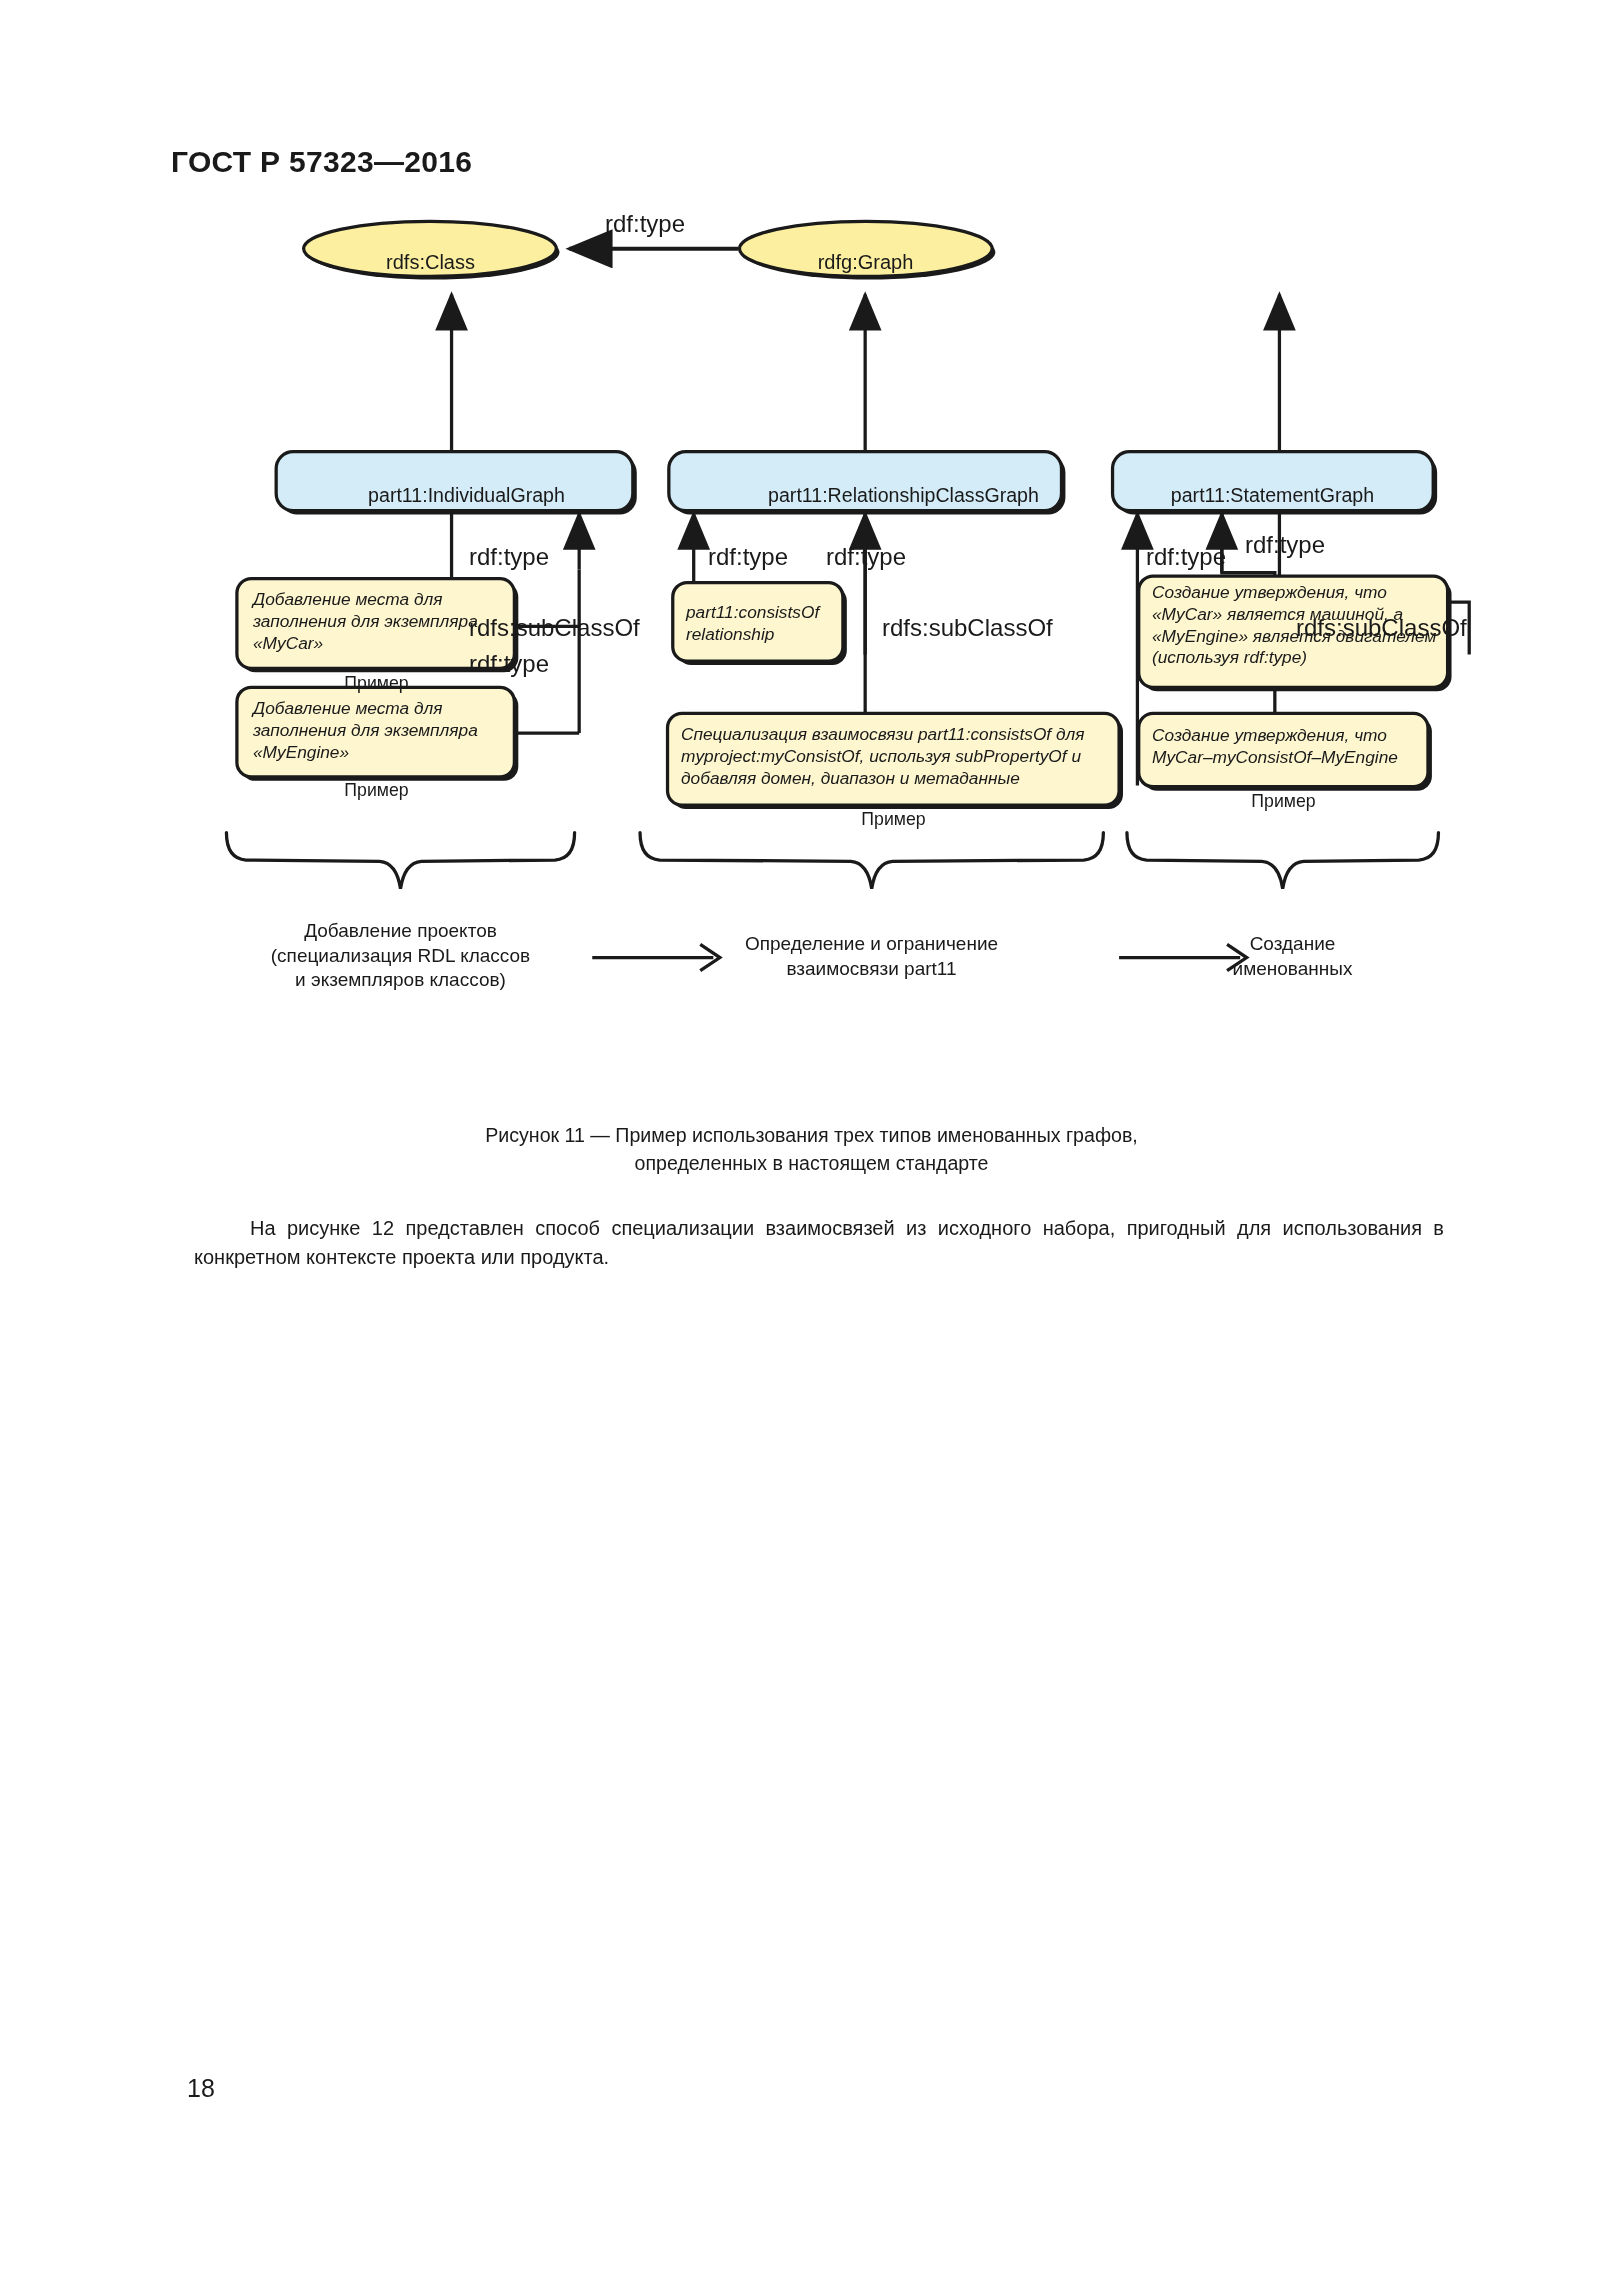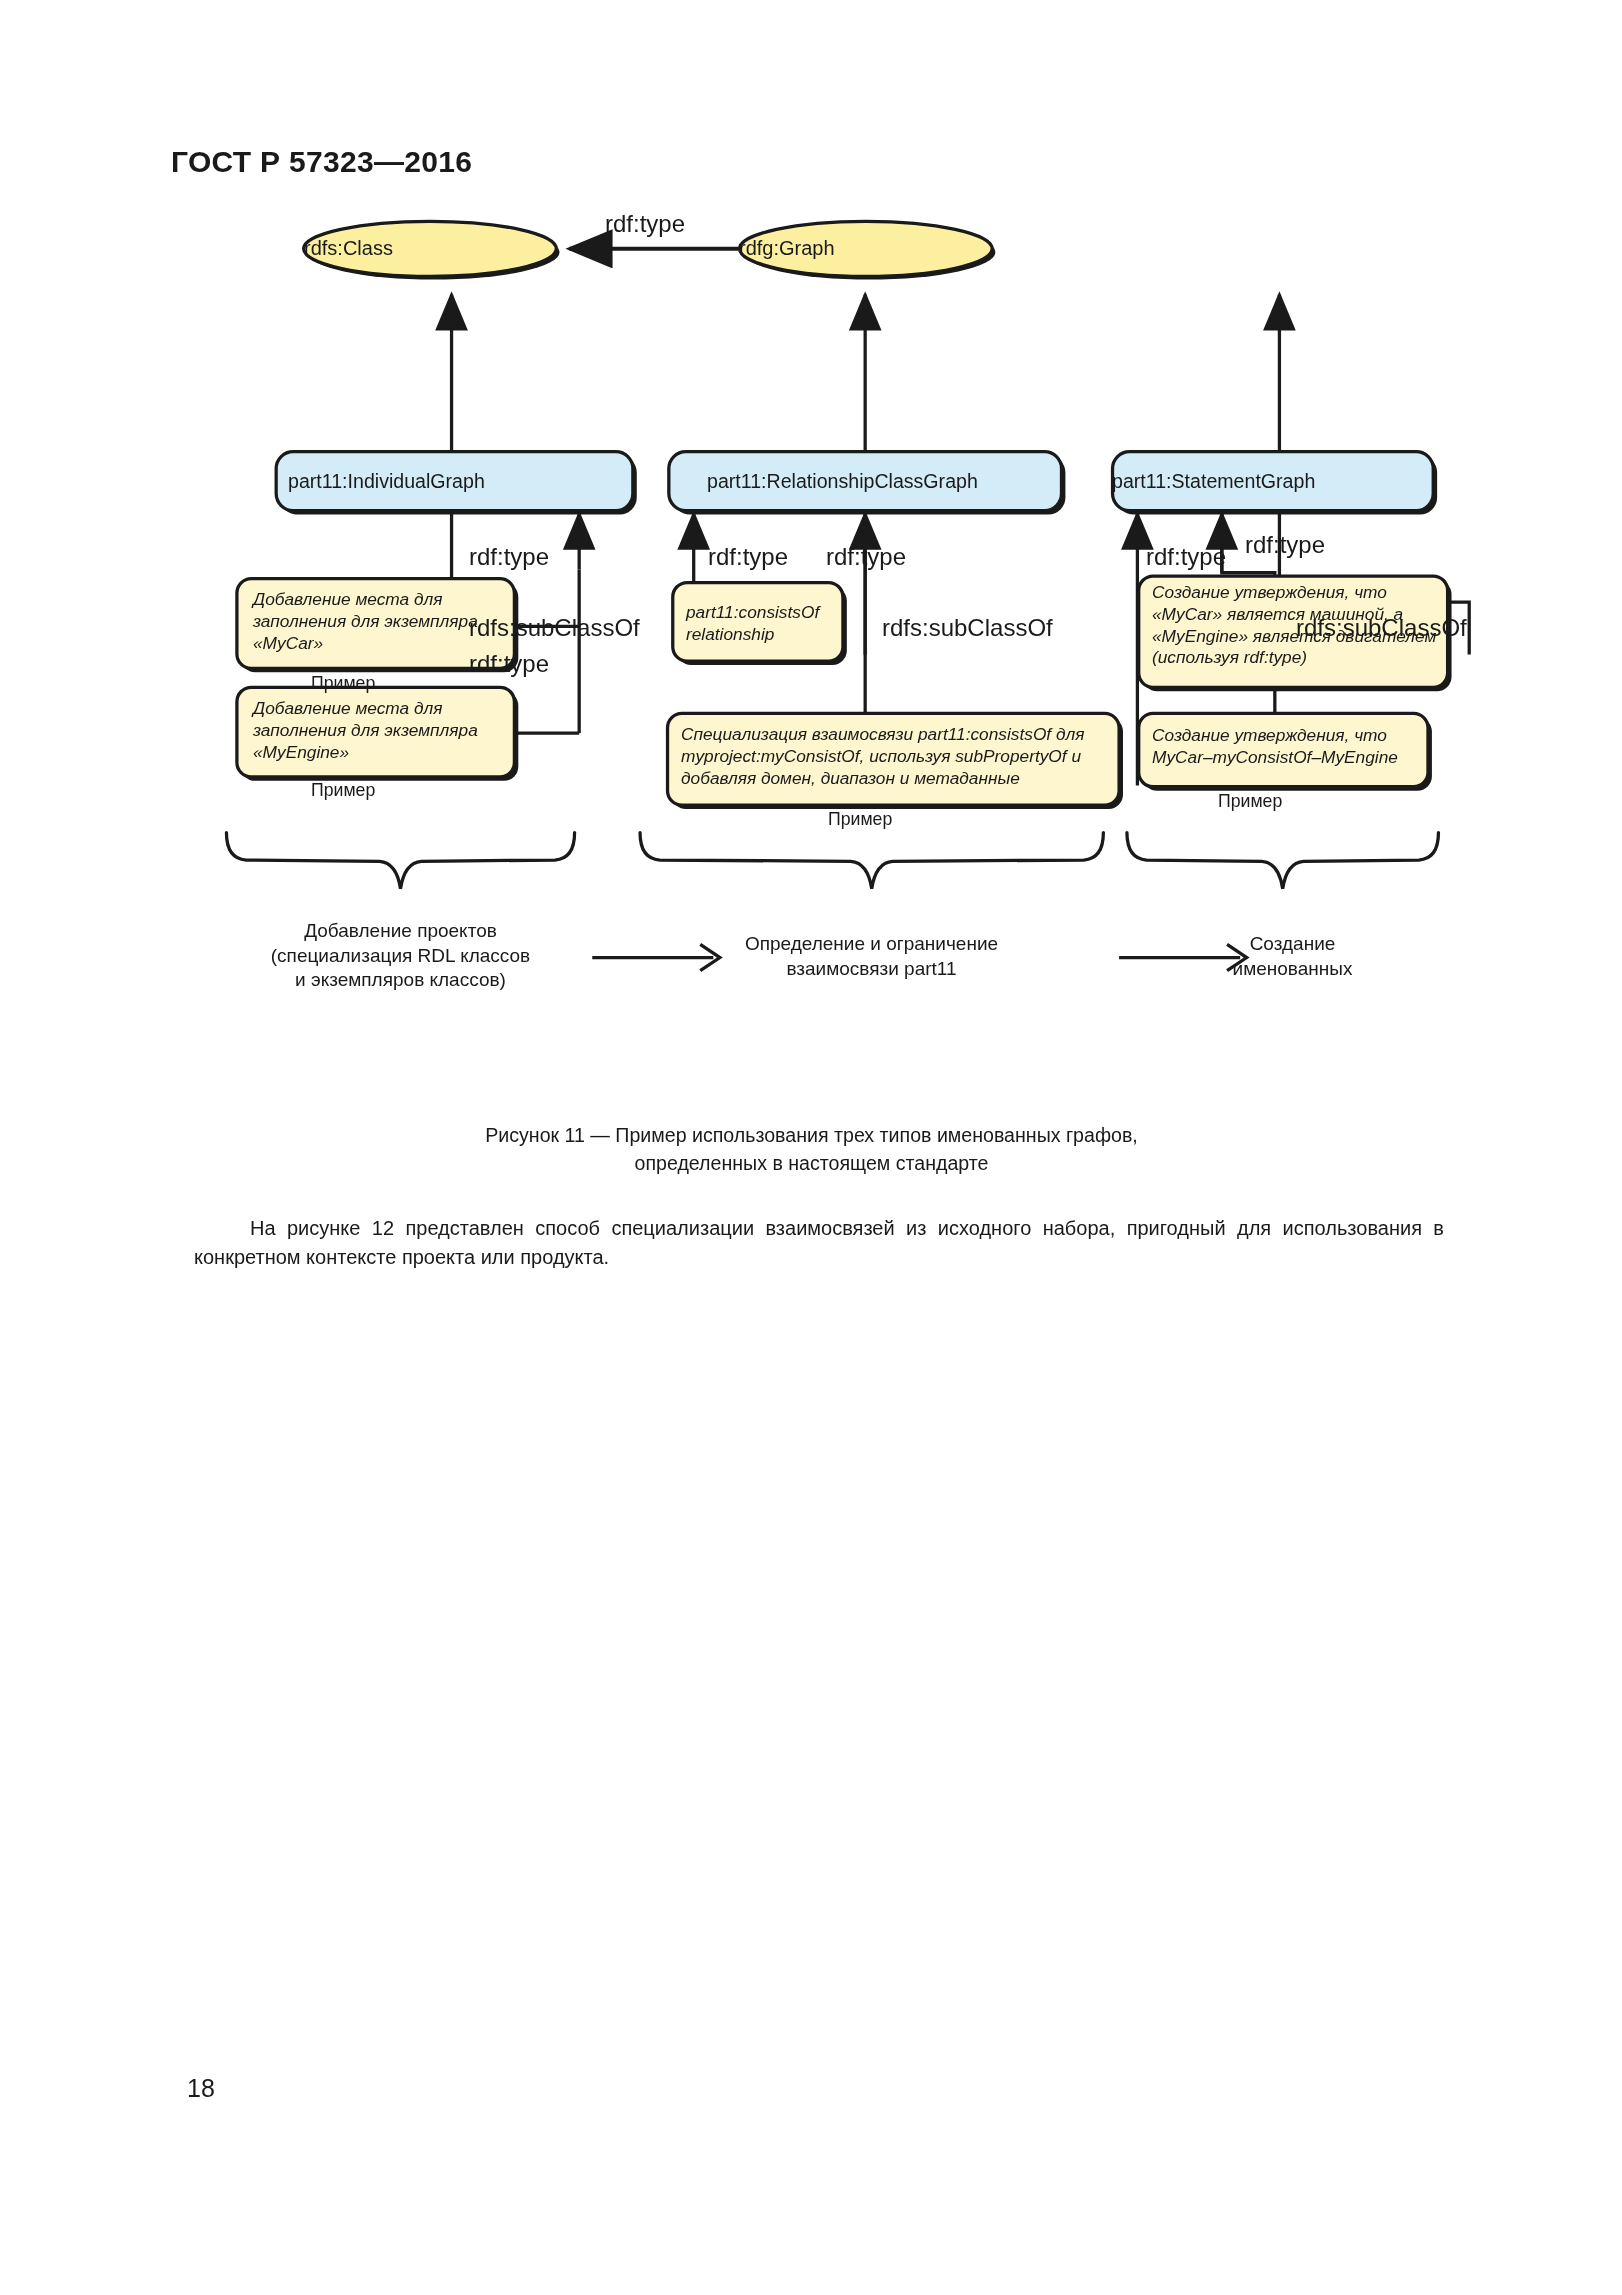--- a/index.html
+++ b/index.html
@@ -6,26 +6,26 @@
   body{width:1623px;height:2295px;position:relative;
        font-family:"Liberation Sans",sans-serif;color:#1a1a1a;}
   .page{position:absolute;inset:0;}
 
   .hdr{position:absolute;left:171px;top:145px;font-size:30px;font-weight:bold;letter-spacing:0.3px;}
 
   .figure{position:absolute;left:0;top:216px;width:1623px;height:851px;}
   .fig-svg{position:absolute;left:0;top:0;}
 
   
-  .nlabel{position:absolute;line-height:1.18;}
+  .nlabel{position:absolute;text-align:center;line-height:1.18;margin-top:14px;}
   .ell-txt{font-size:20px;}
   .box-txt{font-size:19.6px;}
   .note-txt{font-style:italic;font-size:17.3px;line-height:1.26;text-align:left;}
   .edge-lbl{position:absolute;font-size:24px;white-space:nowrap;}
-  .ex-lbl{position:absolute;font-size:17.7px;white-space:nowrap;text-align:left;}
+  .ex-lbl{position:absolute;font-size:17.7px;white-space:nowrap;text-align:center;}
   .flow-lbl{position:absolute;font-size:19px;text-align:center;line-height:1.3;}
 
   .caption{position:absolute;left:0;top:1122px;width:1623px;text-align:center;
            font-size:19.6px;line-height:1.42;}
 
   .para{position:absolute;left:194px;top:1214px;width:1250px;font-size:20px;
         line-height:1.45;text-align:justify;text-indent:56px;}
 
   .pageno{position:absolute;left:187px;top:2074px;font-size:25px;}
 </style>

